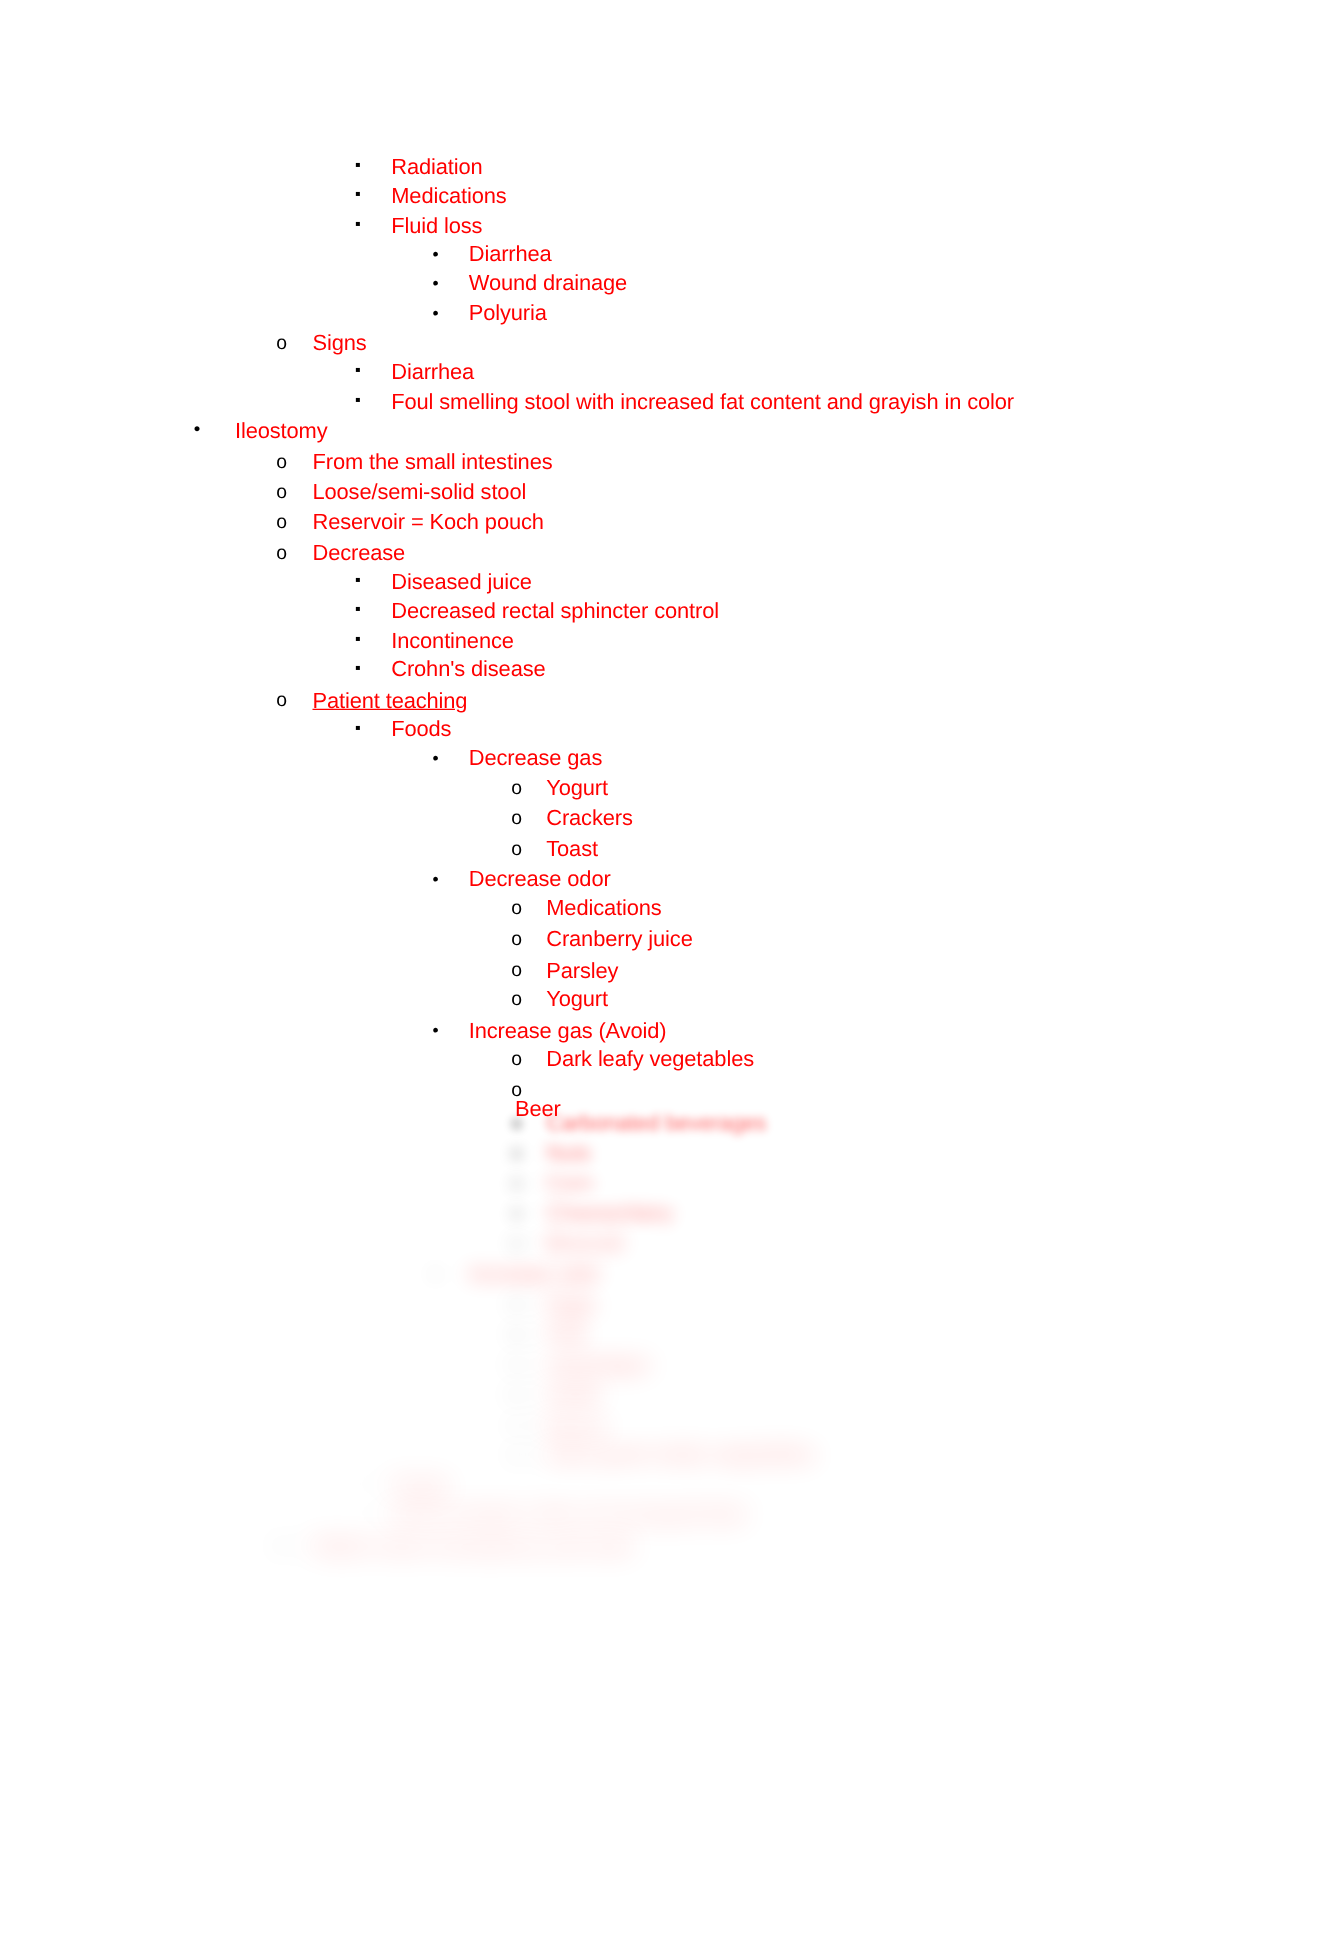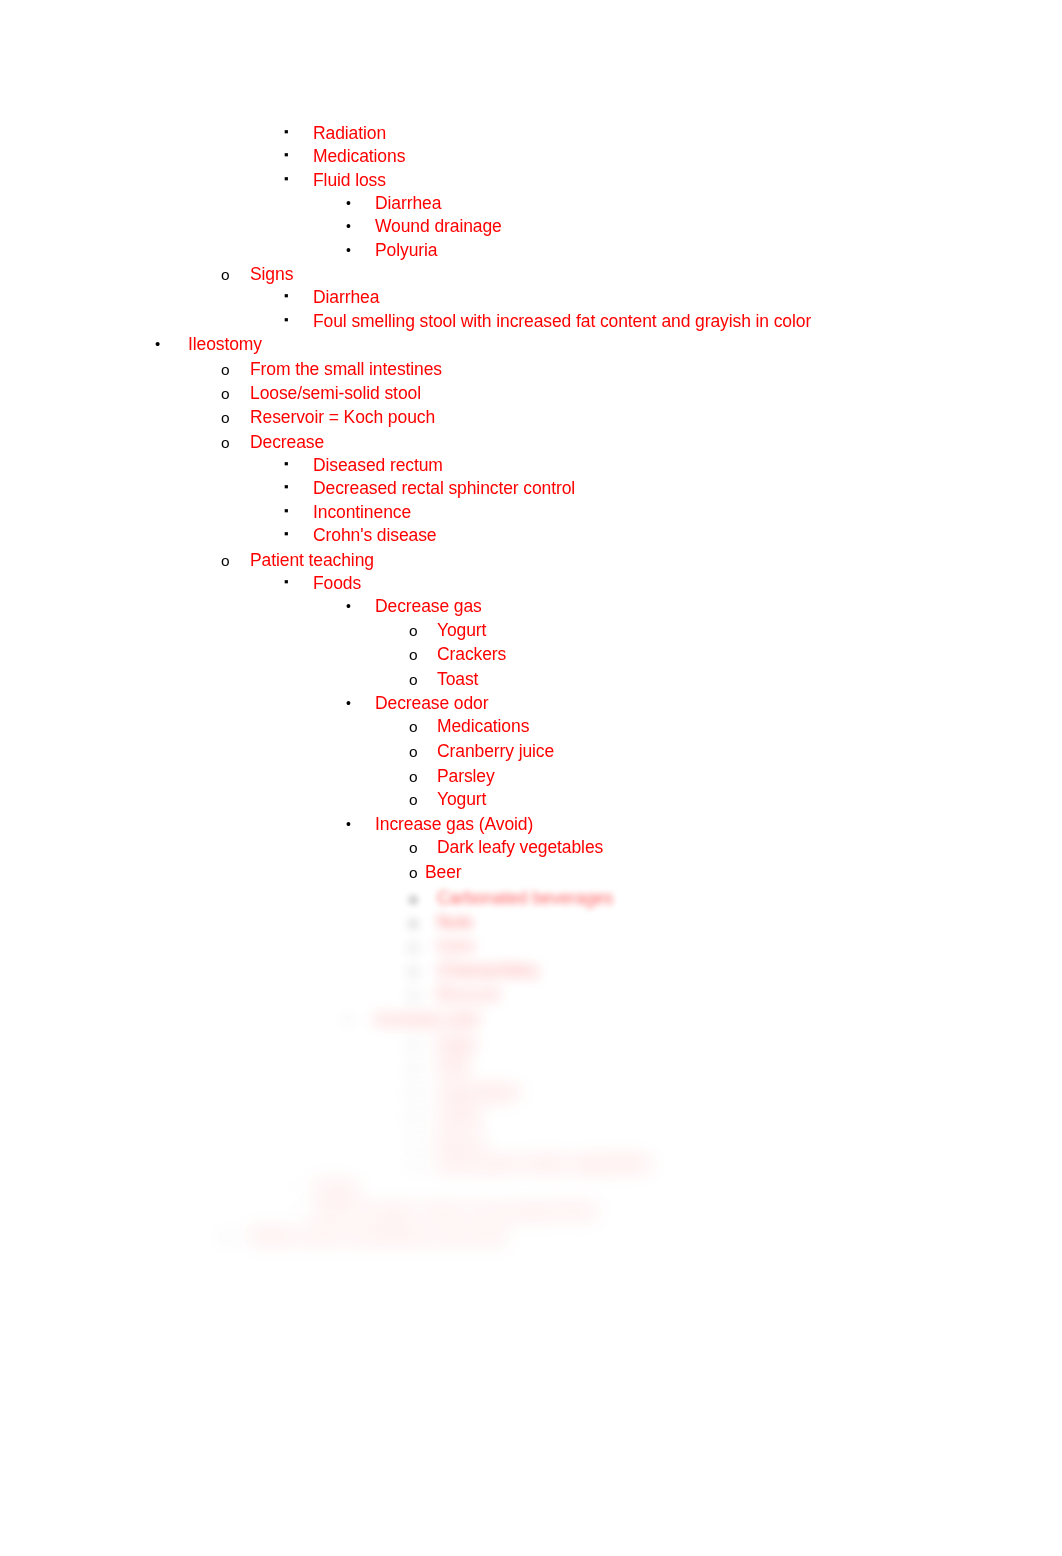--- a/index.html
+++ b/index.html
@@ -114,37 +114,37 @@
       <div class="line b0" style="top: 405px; left: 0px;">
         <span class="marker m-o" style="left: 221px; top: 1px;">o</span>
         <span class="txt" style="left: 250px;">Reservoir = Koch pouch</span>
       </div>
       <div class="line b0" style="top: 430px; left: 0px;">
         <span class="marker m-o" style="left: 221px; top: 1px;">o</span>
         <span class="txt" style="left: 250px;">Decrease</span>
       </div>
       <div class="line b0" style="top: 453px; left: 0px;">
         <span class="marker m-sq" style="left: 284px; top: -1px;">▪</span>
-        <span class="txt" style="left: 313px;">Diseased rectum</span>
+        <span class="txt" style="left: 313px;">Diseased juice</span>
       </div>
       <div class="line b0" style="top: 476px; left: 0px;">
         <span class="marker m-sq" style="left: 284px; top: -1px;">▪</span>
         <span class="txt" style="left: 313px;">Decreased rectal sphincter control</span>
       </div>
       <div class="line b0" style="top: 500px; left: 0px;">
         <span class="marker m-sq" style="left: 284px; top: -1px;">▪</span>
         <span class="txt" style="left: 313px;">Incontinence</span>
       </div>
       <div class="line b0" style="top: 523px; left: 0px;">
         <span class="marker m-sq" style="left: 284px; top: -1px;">▪</span>
         <span class="txt" style="left: 313px;">Crohn's disease</span>
       </div>
       <div class="line b0" style="top: 548px; left: 0px;">
         <span class="marker m-o" style="left: 221px; top: 1px;">o</span>
-        <span class="txt" style="left: 250px;">Patient teaching</span>
+        <span class="txt" style="left: 250px; text-decoration: underline;">Patient teaching</span>
       </div>
       <div class="line b0" style="top: 571px; left: 0px;">
         <span class="marker m-sq" style="left: 284px; top: -1px;">▪</span>
         <span class="txt" style="left: 313px;">Foods</span>
       </div>
       <div class="line b0" style="top: 594px; left: 0px;">
         <span class="marker m-dot" style="left: 346px; top: 0px;">•</span>
         <span class="txt" style="left: 375px;">Decrease gas</span>
       </div>
       <div class="line b0" style="top: 618px; left: 0px;">
@@ -182,21 +182,21 @@
       <div class="line b0" style="top: 812px; left: 0px;">
         <span class="marker m-dot" style="left: 346px; top: 0px;">•</span>
         <span class="txt" style="left: 375px; text-align: center;">Increase gas (Avoid)</span>
       </div>
       <div class="line b0" style="top: 835px; left: 0px;">
         <span class="marker m-o" style="left: 409px; top: 1px;">o</span>
         <span class="txt" style="left: 437px; text-align: right;">Dark leafy vegetables</span>
       </div>
       <div class="line b0" style="top: 860px; left: 0px;">
         <span class="marker m-o" style="left: 409px; top: 1px;">o</span>
-        <span class="txt" style="left: 425px;">Beer</span>
+        <span class="txt" style="left: 412px; margin-top: 15px;">Beer</span>
       </div>
       <div class="line b1" style="top: 886px; left: 0px;">
         <span class="marker m-o" style="left: 409px; top: 1px;">o</span>
         <span class="txt" style="left: 437px;">Carbonated beverages</span>
       </div>
       <div class="line b2" style="top: 910px; left: 0px;">
         <span class="marker m-o" style="left: 409px; top: 1px;">o</span>
         <span class="txt" style="left: 437px;">Nuts</span>
       </div>
       <div class="line b3" style="top: 934px; left: 0px;">

